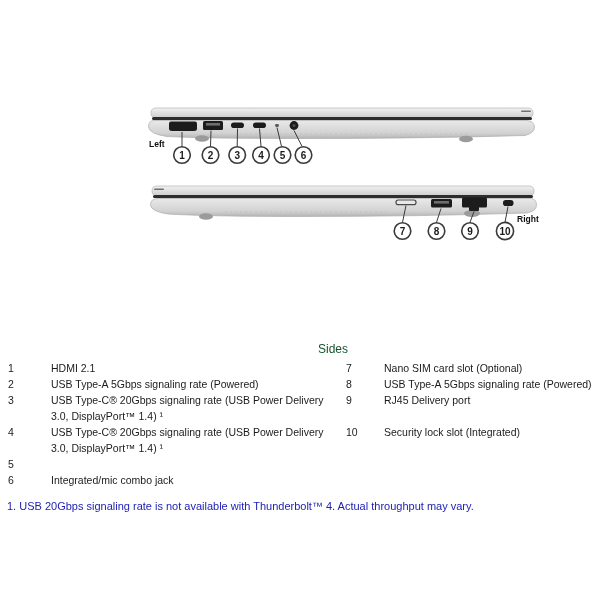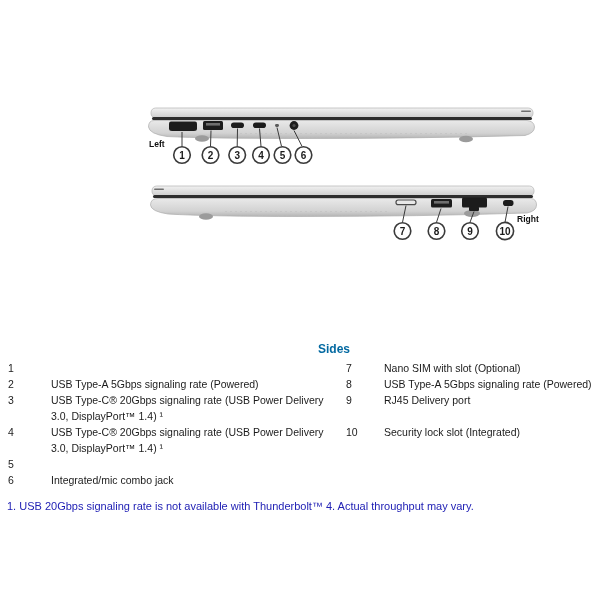--- a/index.html
+++ b/index.html
@@ -12,21 +12,21 @@
     color: #1b1b1b;
   }
   .page { position: absolute; inset: 0; }
 
   
   .diagram-svg { position: absolute; left: 0; top: 0; }
 
   
   .sides-heading {
     position: absolute; left: 318px; top: 342px;
-    font-size: 12px; font-weight: bold; color: #0369a1;
+    font-size: 12px; font-weight: normal; color: #14532d;
   }
   .spec-col { position: absolute; font-size: 10.5px; line-height: 16px; }
   .spec-col-left  { left: 8px;   top: 360px; width: 332px; }
   .spec-col-right { left: 346px; top: 360px; width: 252px; }
   .spec-row { display: flex; align-items: flex-start; }
   .spec-num { flex: none; width: 43px; }
   .spec-col-right .spec-num { width: 38px; }
   .spec-desc { width: 284px; }
   .spec-col-right .spec-desc { width: auto; white-space: nowrap; }
   .row-gap { margin-top: 16px; }
@@ -169,20 +169,21 @@
         </g>
       </g>
     </g>
   </svg>
 
   <div class="sides-heading">Sides</div>
 
   <div class="spec-col spec-col-left">
     <div class="spec-row">
       <span class="spec-num">1</span>
+      <span class="spec-desc">HDMI 2.1</span>
     </div>
     <div class="spec-row">
       <span class="spec-num">2</span>
       <span class="spec-desc">USB Type-A 5Gbps signaling rate (Powered)</span>
     </div>
     <div class="spec-row">
       <span class="spec-num">3</span>
       <span class="spec-desc">USB Type-C® 20Gbps signaling rate (USB Power Delivery 3.0, DisplayPort™ 1.4) ¹</span>
     </div>
     <div class="spec-row">
@@ -194,21 +195,21 @@
     </div>
     <div class="spec-row">
       <span class="spec-num">6</span>
       <span class="spec-desc">Integrated/mic combo jack</span>
     </div>
   </div>
 
   <div class="spec-col spec-col-right">
     <div class="spec-row">
       <span class="spec-num">7</span>
-      <span class="spec-desc">Nano SIM with slot (Optional)</span>
+      <span class="spec-desc">Nano SIM card slot (Optional)</span>
     </div>
     <div class="spec-row">
       <span class="spec-num">8</span>
       <span class="spec-desc">USB Type-A 5Gbps signaling rate (Powered)</span>
     </div>
     <div class="spec-row">
       <span class="spec-num">9</span>
       <span class="spec-desc">RJ45 Delivery port</span>
     </div>
     <div class="spec-row row-gap">

